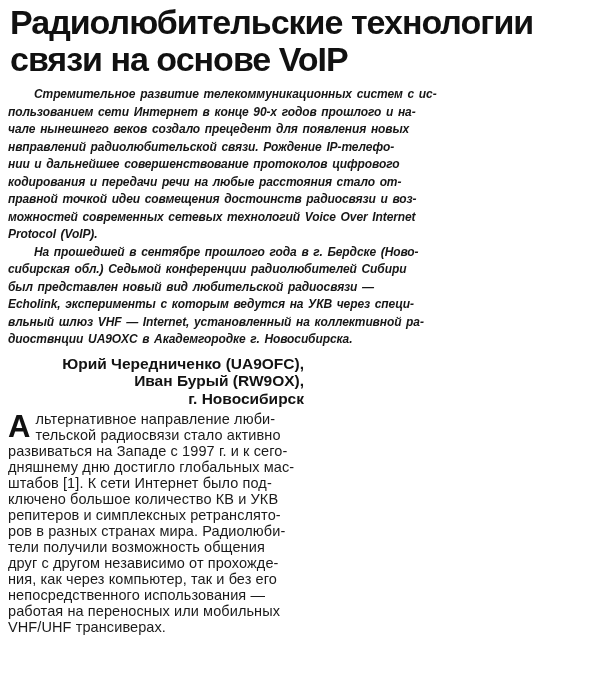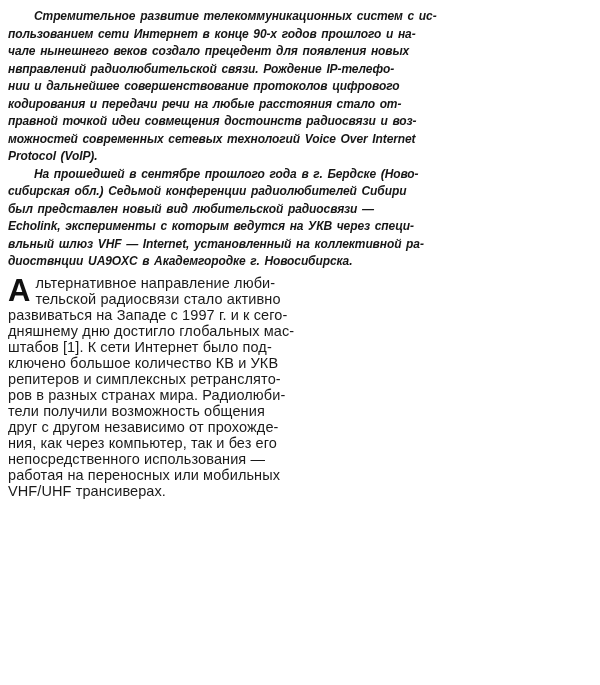--- a/index.html
+++ b/index.html
@@ -76,29 +76,31 @@
     font-weight: bold;
     padding: 2px 5px 0 0;
     color: #111111;
   }
 </style>
 </head>
 <body>
 
 <div class="page">
 
+  <h1 class="article-title">Радиолюбительские технологии<br>связи на основе VoIP</h1>
 
   <div class="lead">
     <p class="lead-paragraph">Стремительное развитие телекоммуникационных систем с ис-<br>пользованием сети Интернет в конце 90-х годов прошлого и на-<br>чале нынешнего веков создало прецедент для появления новых<br>нвправлений радиолюбительской связи. Рождение IP-телефо-<br>нии и дальнейшее совершенствование протоколов цифрового<br>кодирования и передачи речи на любые расстояния стало от-<br>правной точкой идеи совмещения достоинств радиосвязи и воз-<br>можностей современных сетевых технологий Voice Over Internet<br>Protocol (VoIP).</p>
     <p class="lead-paragraph">На прошедшей в сентябре прошлого года в г. Бердске (Ново-<br>сибирская обл.) Седьмой конференции радиолюбителей Сибири<br>был представлен новый вид любительской радиосвязи —<br>Echolink, эксперименты с которым ведутся на УКВ через специ-<br>вльный шлюз VHF — Internet, установленный на коллективной ра-<br>диоствнции UA9OXC в Академгородке г. Новосибирска.</p>
   </div>
 
   <div class="column">
 
 
+    <div class="authors">Юрий Чередниченко (UA9OFC),<br>Иван Бурый (RW9OX),<br>г. Новосибирск</div>
 
     <div class="body-text">
       <span class="dropcap">А</span><span>льтернативное направление люби-<br>тельской радиосвязи стало активно<br>развиваться на Западе с 1997 г. и к сего-<br>дняшнему дню достигло глобальных мас-<br>штабов [1]. К сети Интернет было под-<br>ключено большое количество КВ и УКВ<br>репитеров и симплексных ретранслято-<br>ров в разных странах мира. Радиолюби-<br>тели получили возможность общения<br>друг с другом независимо от прохожде-<br>ния, как через компьютер, так и без его<br>непосредственного использования —<br>работая на переносных или мобильных<br>VHF/UHF трансиверах.</span>
     </div>
 
   </div>
 
 </div>
 
 </body></html>

